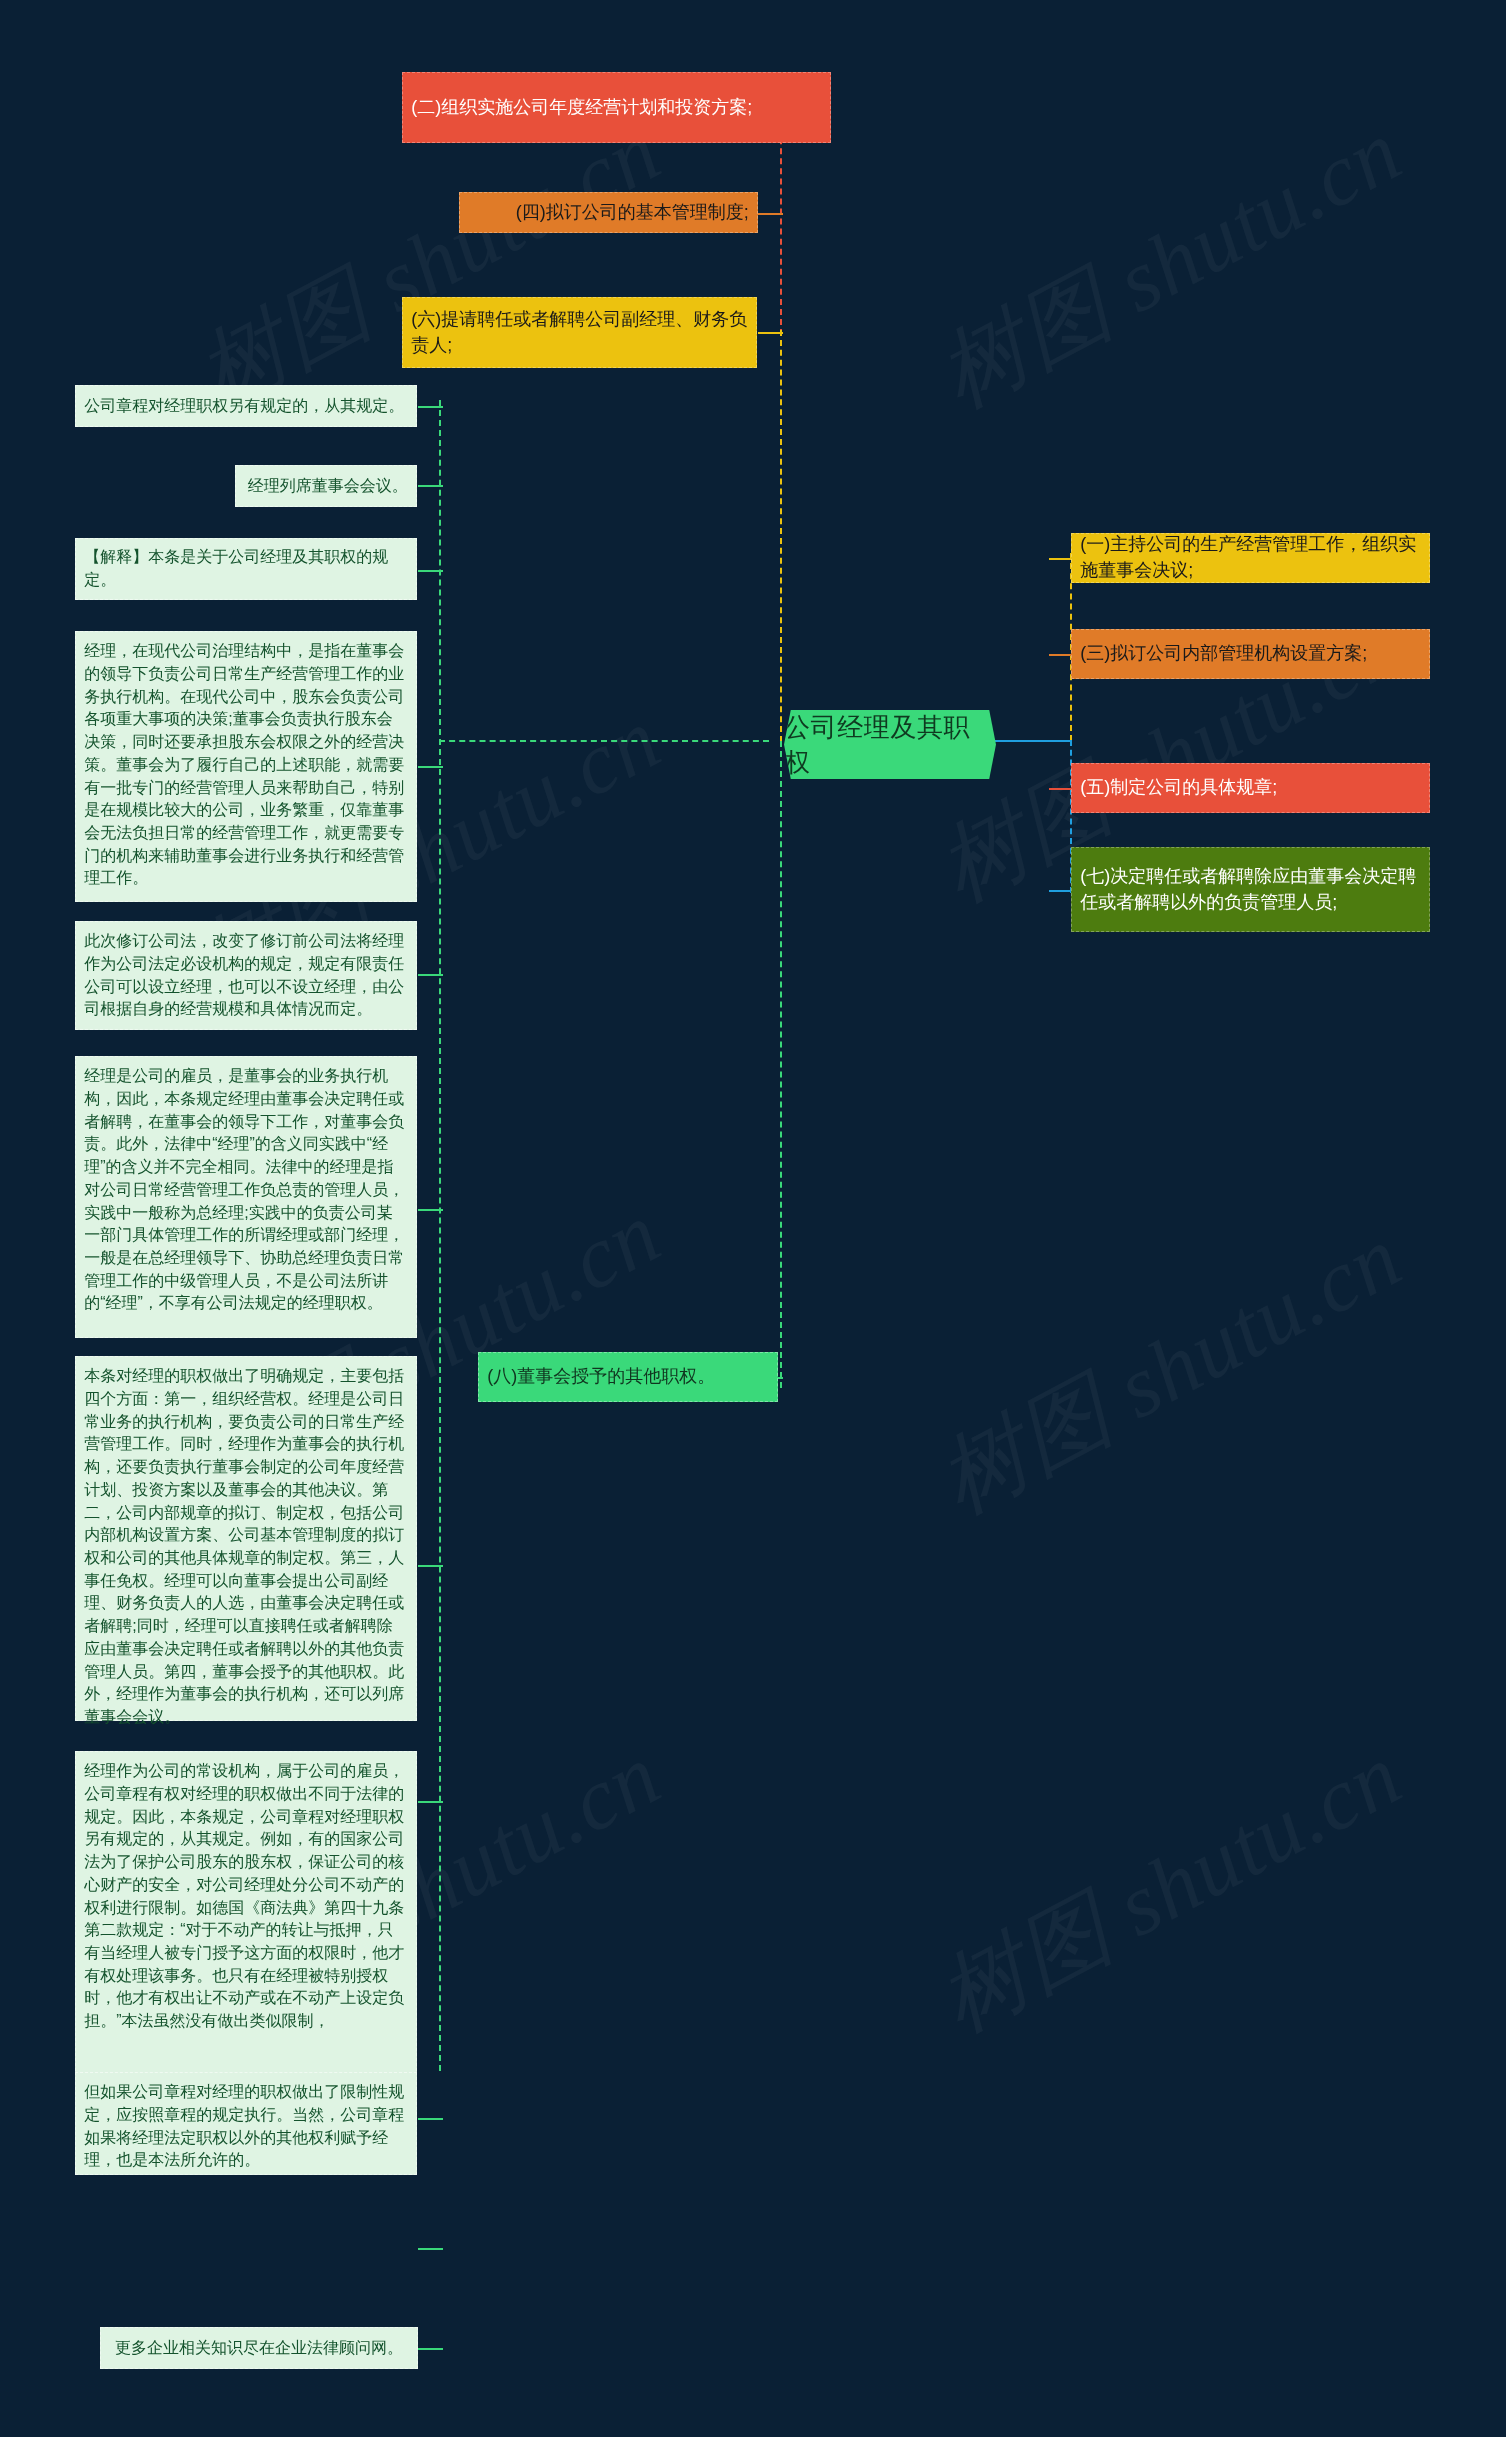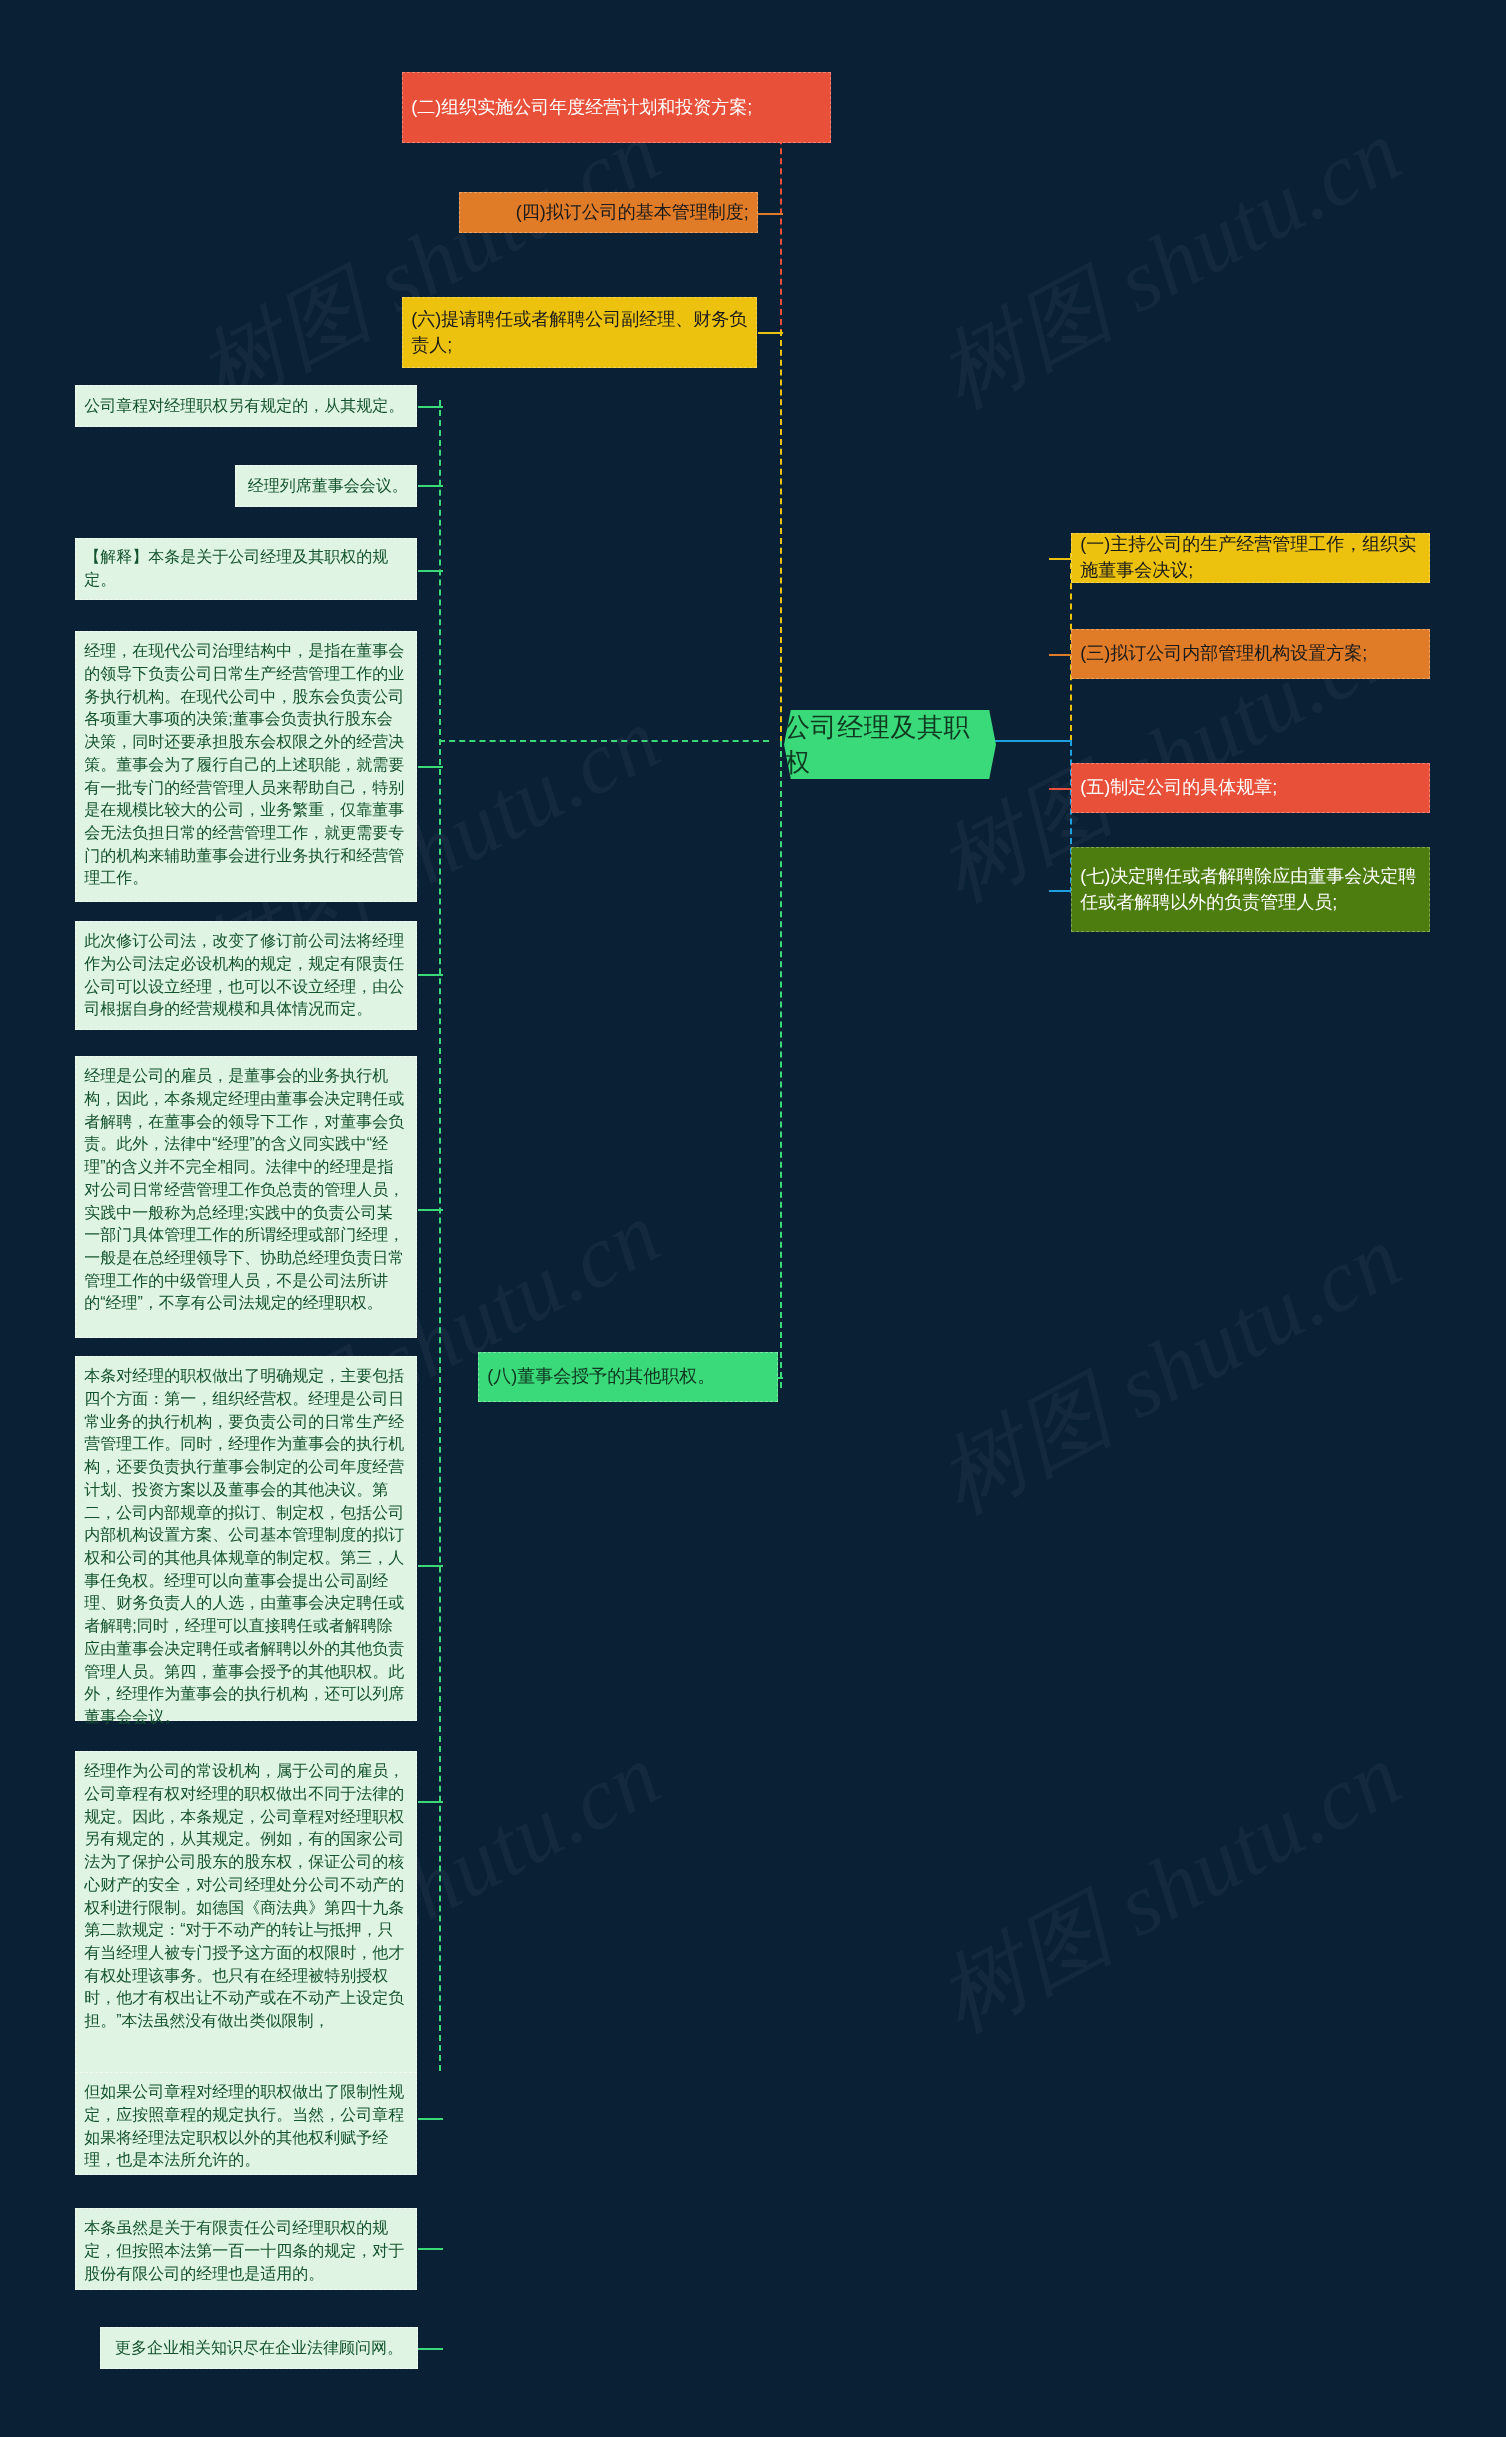--- a/index.html
+++ b/index.html
@@ -178,22 +178,19 @@
   </div>
 
   <div class="node n-mint" style="left:75px;top:1751px;width:342px;height:335px;font-size:16px;align-items:flex-start;padding-top:8.2px;">
     <span>经理作为公司的常设机构，属于公司的雇员，公司章程有权对经理的职权做出不同于法律的规定。因此，本条规定，公司章程对经理职权另有规定的，从其规定。例如，有的国家公司法为了保护公司股东的股东权，保证公司的核心财产的安全，对公司经理处分公司不动产的权利进行限制。如德国《商法典》第四十九条第二款规定：“对于不动产的转让与抵押，只有当经理人被专门授予这方面的权限时，他才有权处理该事务。也只有在经理被特别授权时，他才有权出让不动产或在不动产上设定负担。”本法虽然没有做出类似限制，</span>
   </div>
 
   <div class="node n-mint" style="left:75px;top:2072px;width:342px;height:103px;font-size:16px;align-items:flex-start;padding-top:8.2px;">
     <span>但如果公司章程对经理的职权做出了限制性规定，应按照章程的规定执行。当然，公司章程如果将经理法定职权以外的其他权利赋予经理，也是本法所允许的。</span>
   </div>
 
-  <div class="node n-mint" style="left:75px;top:2208px;width:342px;height:82px;font-size:16px;align-items:flex-start;padding-top:8.2px;">
-    <span>本条虽然是关于有限责任公司经理职权的规定，但按照本法第一百一十四条的规定，对于股份有限公司的经理也是适用的。</span>
-  </div>
 
   <div class="node n-mint" style="left:100px;top:2327px;width:318px;height:42px;font-size:16px;justify-content:center;text-align:center;">
     <span>更多企业相关知识尽在企业法律顾问网。</span>
   </div>
 
 </div>
 
 
 </body></html>

